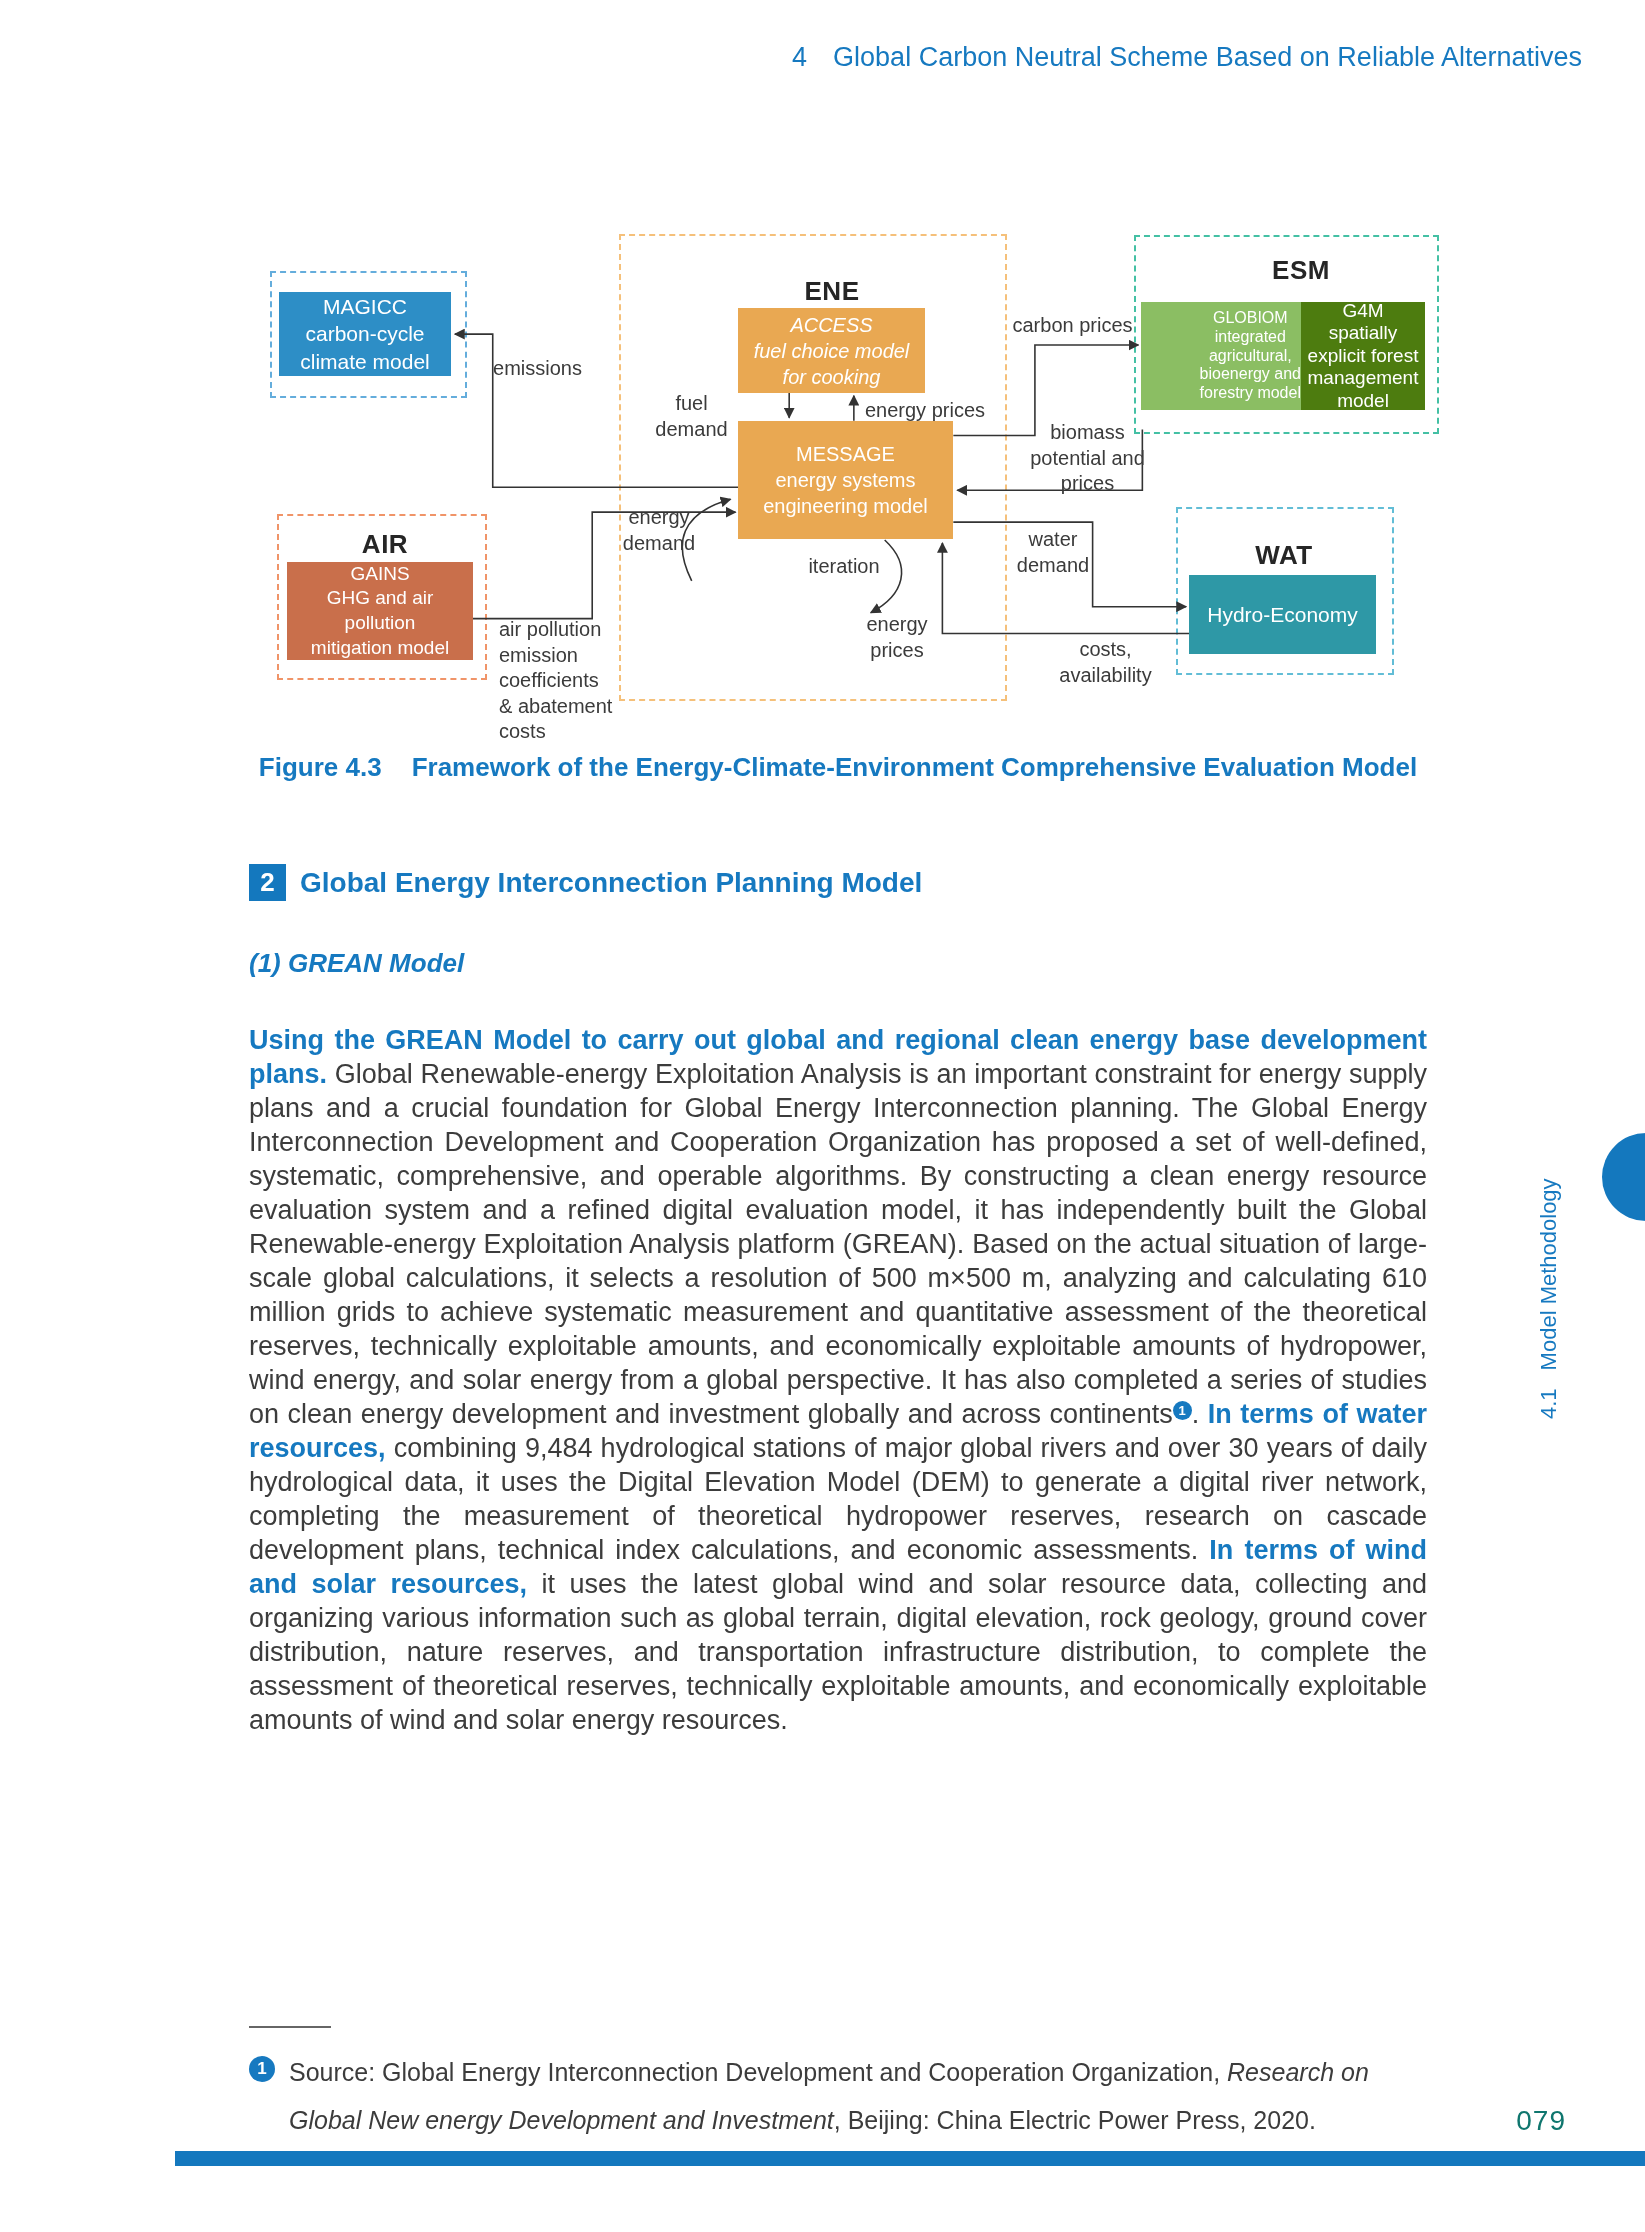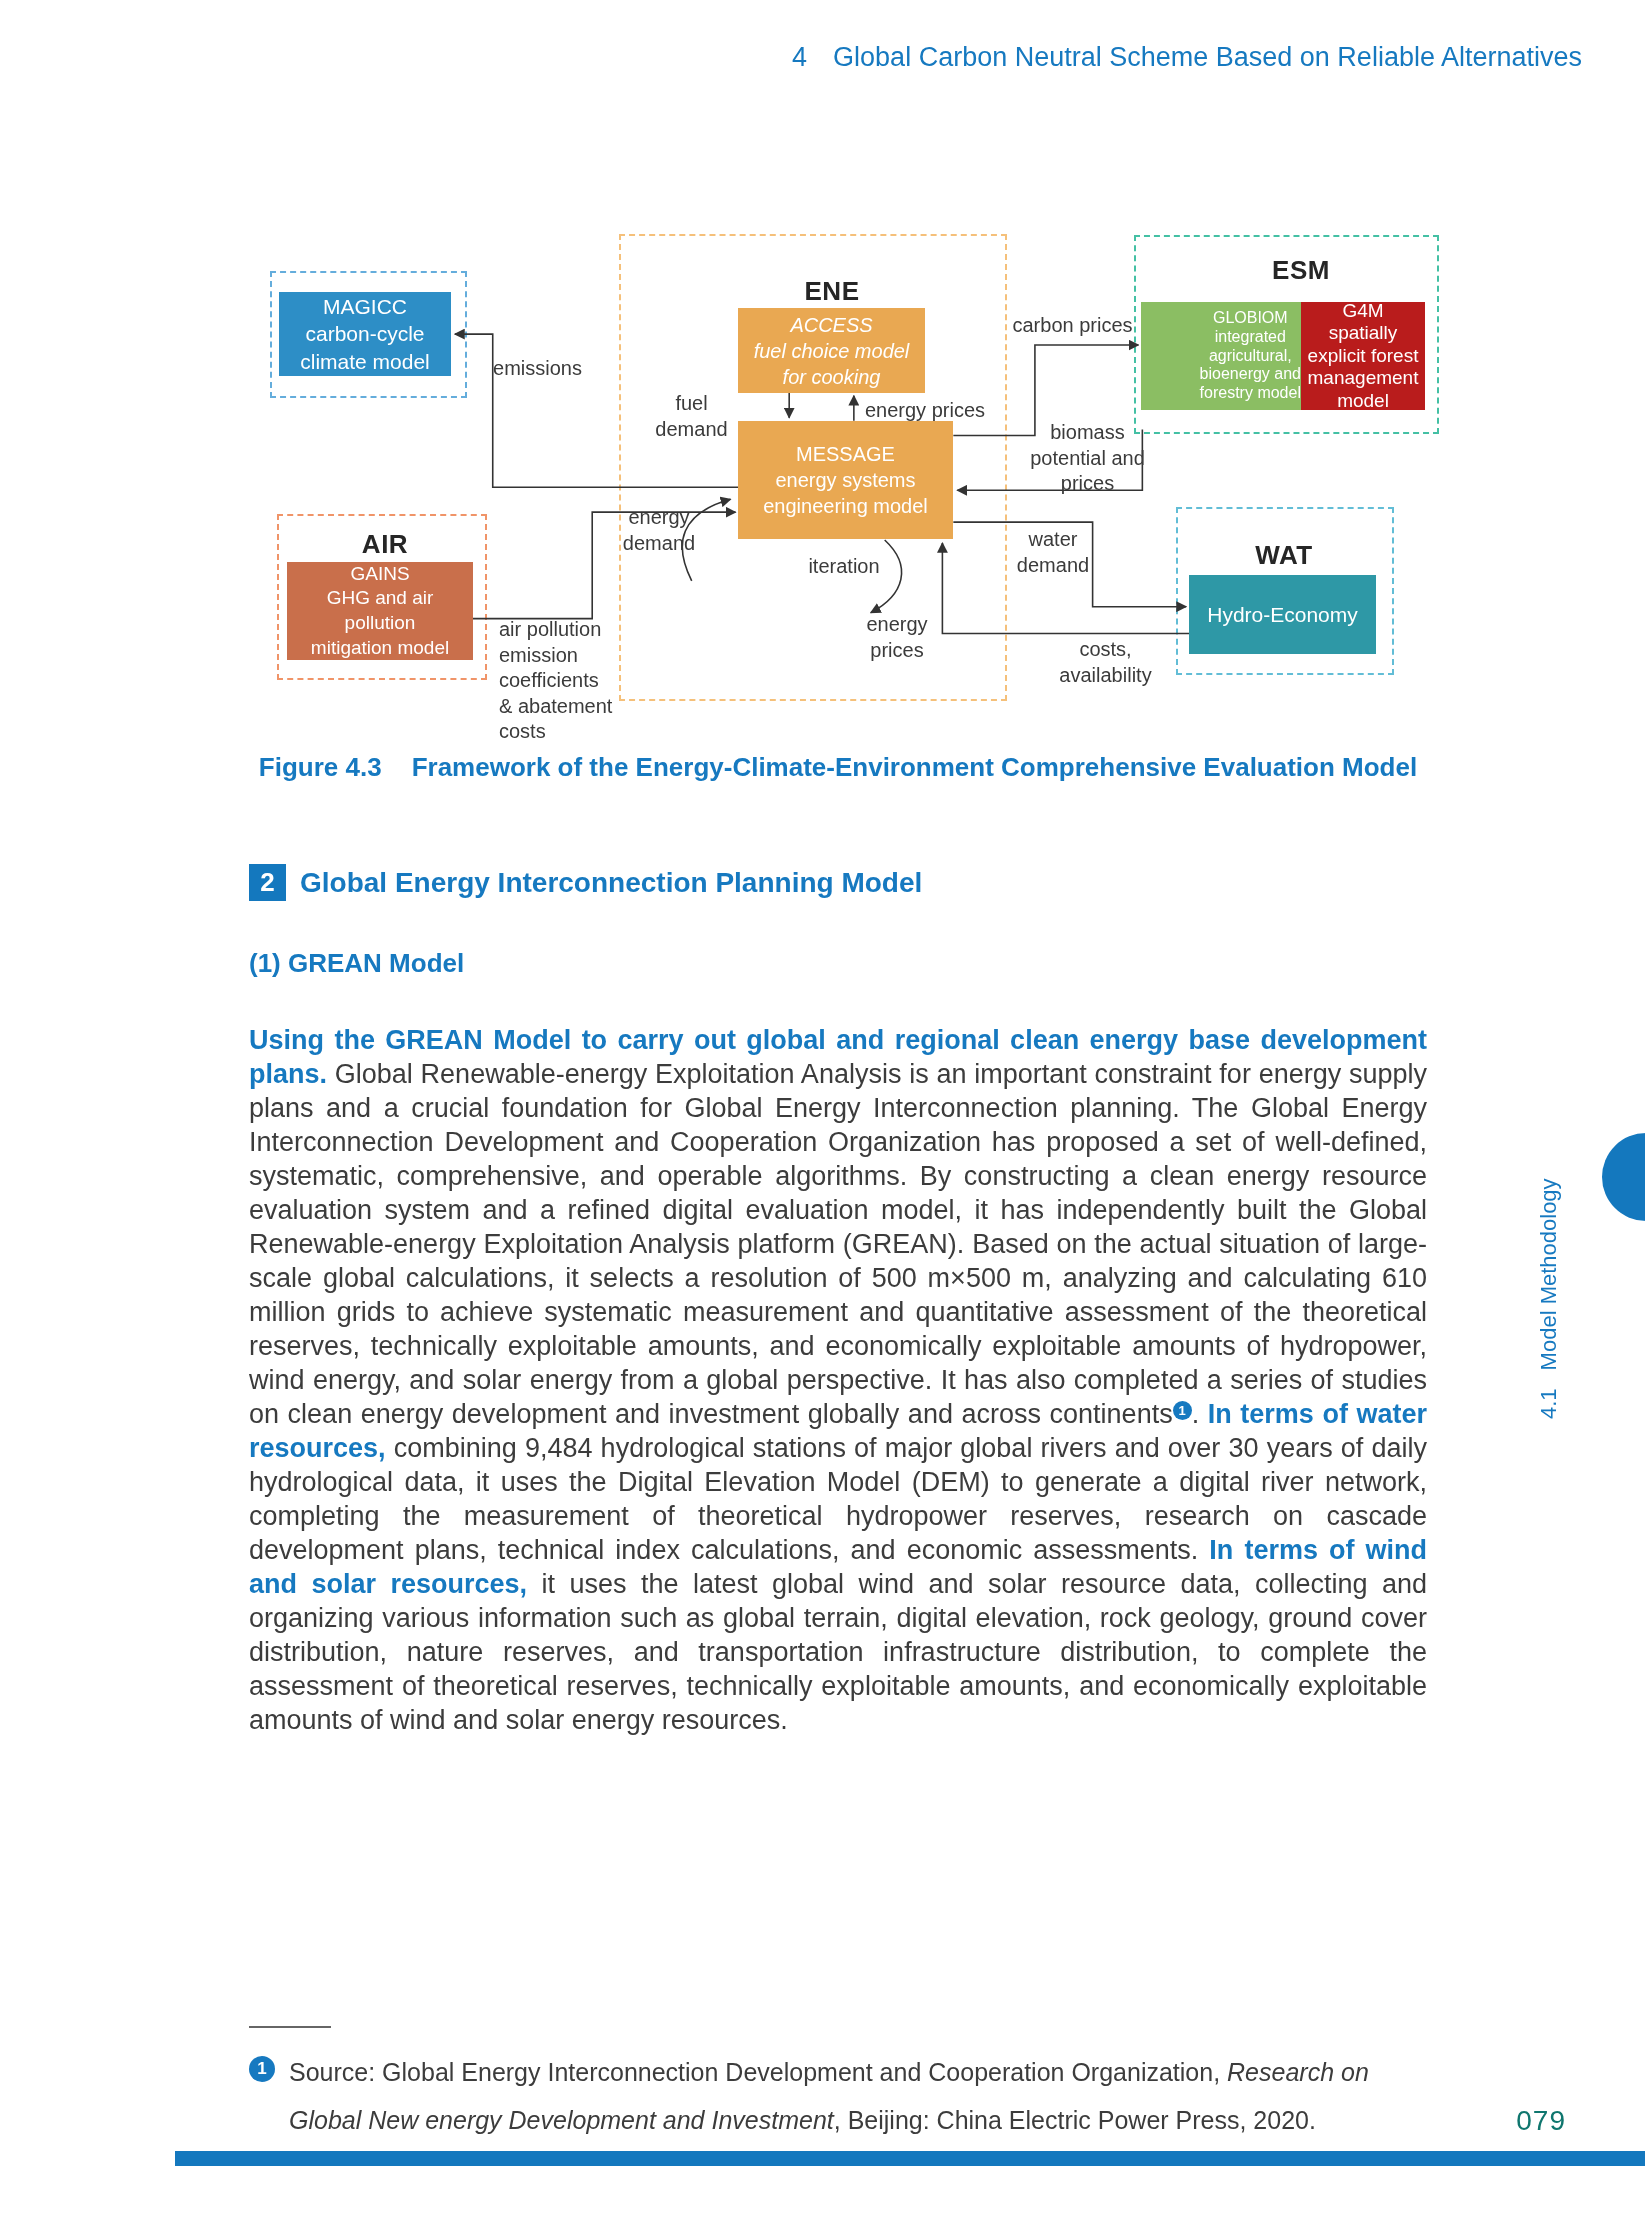--- a/index.html
+++ b/index.html
@@ -23,39 +23,39 @@
   .group.magicc-g{border-color:#64ADDC;}
   .group-label{position:absolute;font-weight:bold;font-size:26px;color:#262626;
     text-align:center;letter-spacing:0.5px;}
   .box{position:absolute;display:flex;align-items:center;justify-content:center;
     color:#ffffff;text-align:center;}
   .box span{white-space:pre-line;line-height:1.3;}
   .b-magicc{background:#2D8EC6;font-size:21px;}
   .b-orange{background:#E9A852;font-size:20px;}
   .b-globiom{background:#8BBE63;font-size:16px;justify-content:flex-end;}
   .b-globiom span,.b-g4m span{line-height:1.18;}
-  .b-g4m{background:#b91c1c;font-size:19px;}
+  .b-g4m{background:#4d7c0f;font-size:19px;}
   .b-gains{background:#C96F4B;font-size:19px;}
   .b-hydro{background:#2E98A6;font-size:21px;}
   .edge-label{position:absolute;font-size:20px;color:#3b3b3b;text-align:center;}
   .edge-label span{white-space:pre-line;line-height:1.28;}
   .edge-label.left{text-align:left;}
 
   
   .caption{position:absolute;left:249px;top:752px;width:1178px;text-align:center;
     color:#1679C0;font-weight:bold;font-size:26px;}
   .caption .cap-label{margin-right:30px;}
 
   
   .sec-num{position:absolute;left:249px;top:864px;width:37px;height:37px;
     background:#1478BE;color:#fff;font-weight:bold;font-size:26px;
     display:flex;align-items:center;justify-content:center;}
   .sec-title{position:absolute;left:300px;top:864px;height:37px;display:flex;align-items:center;
     color:#1679C0;font-weight:bold;font-size:28px;}
-  .subsec-title{position:absolute;left:249px;top:948px;color:#1679C0;font-weight:bold;font-size:26px;}
+  .subsec-title{position:absolute;left:249px;top:948px;color:#1679C0;font-weight:bold;font-size:26px;font-style:italic;}
 
   
   .para{position:absolute;left:249px;top:1023px;width:1178px;
     font-size:27px;line-height:34px;text-align:justify;color:#3c3c3c;}
   .seg-lead{color:#1679C0;font-weight:bold;}
   .seg-normal{}
   .seg-italic{font-style:italic;}
   .seg-ref{display:inline-block;width:19px;height:19px;border-radius:50%;
     background:#1679C0;color:#fff;font-size:13px;line-height:19px;font-weight:bold;
     text-align:center;vertical-align:8px;}

